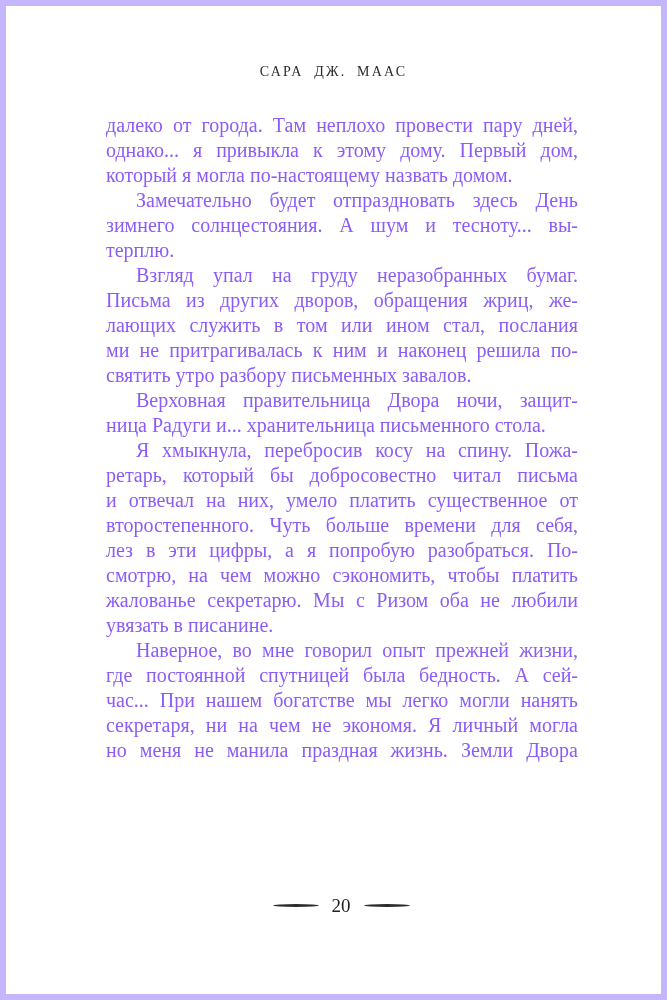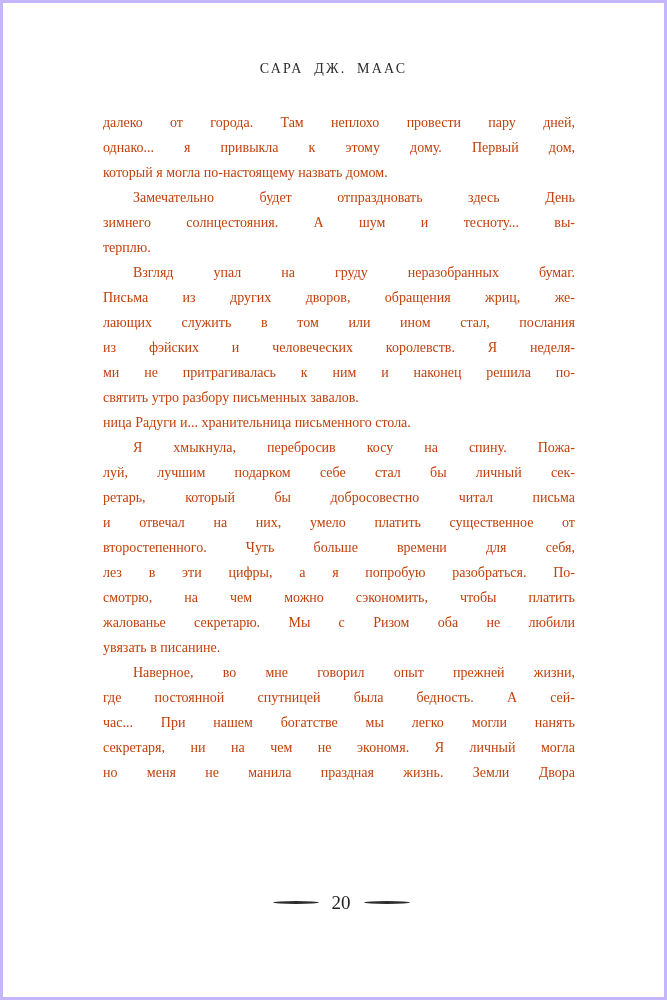--- a/index.html
+++ b/index.html
@@ -6,21 +6,21 @@
     margin: 0;
     padding: 0;
     background: #ffffff;
   }
   .page {
     position: relative;
     width: 667px;
     height: 1000px;
     box-sizing: border-box;
     background: #ffffff;
-    border: 3px solid #c4b5fd;
+    border: 6px solid #c4b5fd;
     font-family: "Liberation Serif", "DejaVu Serif", serif;
     color: #232323;
     overflow: hidden;
   }
   .running-header {
     position: absolute;
     top: 58px;
     left: 0;
     right: 0;
     text-align: center;
@@ -33,25 +33,25 @@
     position: absolute;
     top: 107px;
     left: 100px;
     width: 472px;
   }
   .paragraph {
     margin: 0;
     padding: 0;
   }
   .line {
-    font-size: 14px;
+    font-size: 20px;
     line-height: 25px;
     text-align: justify;
     text-align-last: justify;
-    color: #c2410c;
+    color: #8b5cf6;
   }
   .line.indent {
     text-indent: 30px;
   }
   .line.last {
     text-align: center;
     text-align-last: left;
   }
   .footer {
     position: absolute;
@@ -92,30 +92,29 @@
       </div>
       <div class="paragraph">
         <div class="line indent">Замечательно будет отпраздновать здесь День</div>
         <div class="line">зимнего солнцестояния. А шум и тесноту... вы-</div>
         <div class="line last">терплю.</div>
       </div>
       <div class="paragraph">
         <div class="line indent">Взгляд упал на груду неразобранных бумаг.</div>
         <div class="line">Письма из других дворов, обращения жриц, же-</div>
         <div class="line">лающих служить в том или ином стал, послания</div>
-        <div class="line">из фэйских и человеческих королевств. Я неделя-</div>
         <div class="line">ми не притрагивалась к ним и наконец решила по-</div>
         <div class="line last">святить утро разбору письменных завалов.</div>
       </div>
       <div class="paragraph">
+        <div class="line indent">Верховная правительница Двора ночи, защит-</div>
         <div class="line last">ница Радуги и... хранительница письменного стола.</div>
       </div>
       <div class="paragraph">
         <div class="line indent">Я хмыкнула, перебросив косу на спину. Пожа-</div>
-        <div class="line">луй, лучшим подарком себе стал бы личный сек-</div>
         <div class="line">ретарь, который бы добросовестно читал письма</div>
         <div class="line">и отвечал на них, умело платить существенное от</div>
         <div class="line">второстепенного. Чуть больше времени для себя,</div>
       </div>
       <div class="paragraph">
         <div class="line">лез в эти цифры, а я попробую разобраться. По-</div>
         <div class="line">смотрю, на чем можно сэкономить, чтобы платить</div>
         <div class="line">жалованье секретарю. Мы с Ризом оба не любили</div>
         <div class="line last">увязать в писанине.</div>
       </div>

